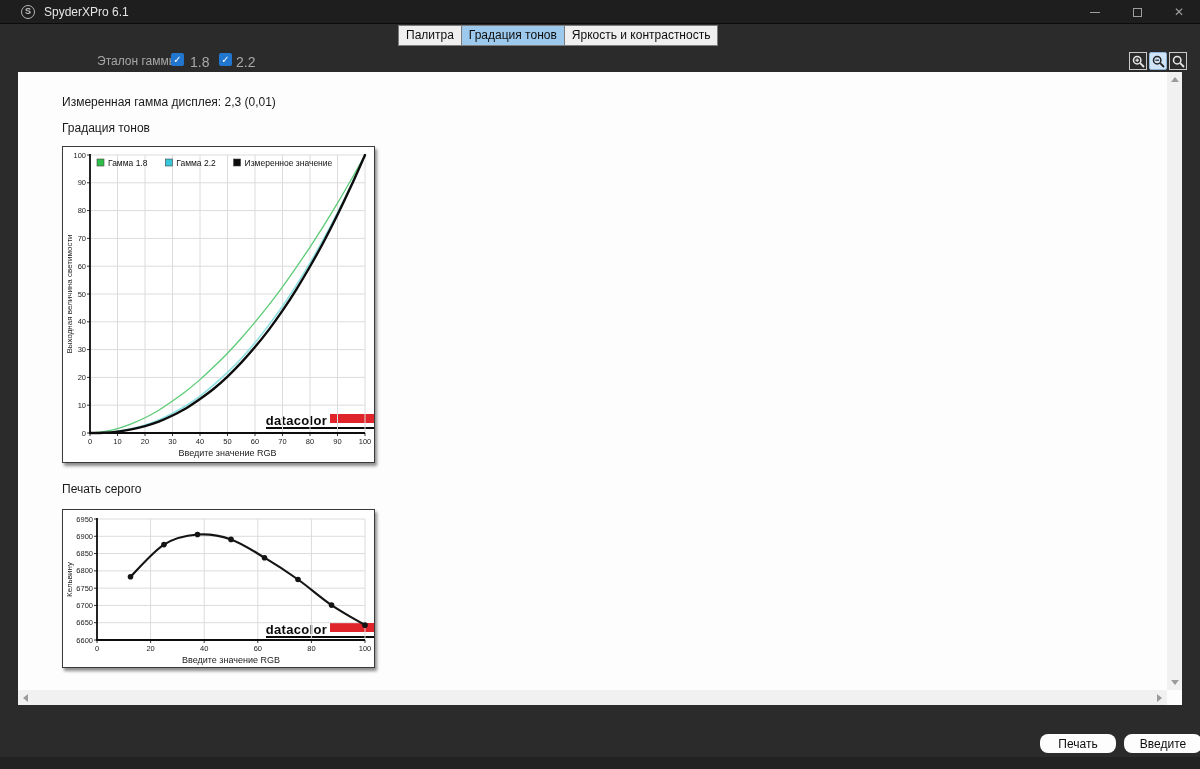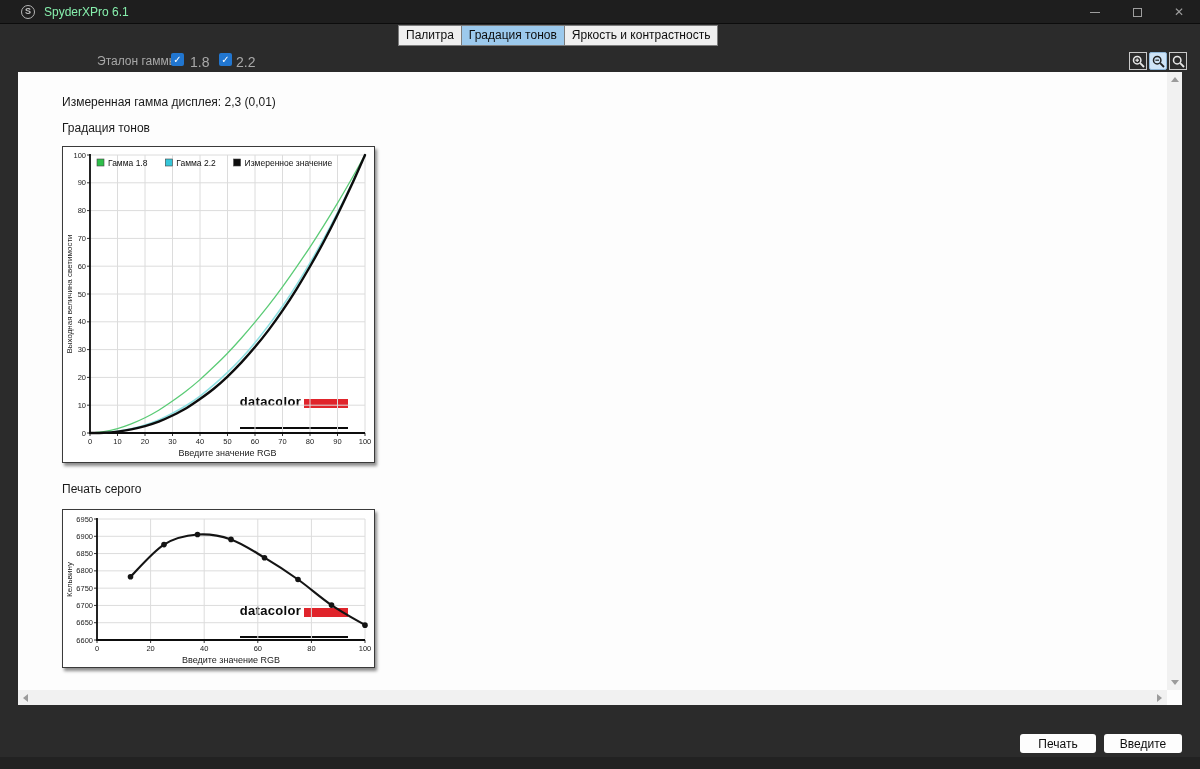--- a/index.html
+++ b/index.html
@@ -15,21 +15,21 @@
   .titlebar{
     position:absolute; left:0; top:0; width:1200px; height:24px;
     background:#1e1e1e; border-bottom:1px solid #0c0c0c;
     display:flex; align-items:center;
   }
   .app-icon{
     width:14px;height:14px;border:1.4px solid #b5b5b5;border-radius:50%;
     margin-left:21px; display:flex;align-items:center;justify-content:center;
     color:#c5c5c5;font-size:9px;font-weight:bold;line-height:1;
   }
-  .win-title{ color:#86efac; font-size:12px; margin-left:9px; }
+  .win-title{ color:#e5e5e5; font-size:12px; margin-left:9px; }
   .win-controls{ position:absolute; right:0; top:0; height:24px; display:flex; }
   .win-btn{ width:42px;height:24px; display:flex;align-items:center;justify-content:center; color:#9e9e9e; font-size:12px; cursor:default;}
   .glyph-min{ width:10px;height:1px;background:#9e9e9e; }
   .glyph-max{ width:9px;height:9px;border:1px solid #9e9e9e; }
   
   .tabrow{ position:absolute; left:399px; top:25px; display:flex; }
   .tab{
     background:#efefef; border:1px solid #7c7c7c; margin-left:-1px;
     font-size:12px; padding:2px 7px 3px 7px; color:#0d0d0d; white-space:nowrap;
     cursor:default;
@@ -56,41 +56,42 @@
   .sec-title{ position:absolute; left:44px; font-size:12px; color:#1a1a1a; }
   .sec1{ top:49px; } .sec2{ top:410px; }
   .chart-box{
     position:absolute; left:44px; background:#fff;
     border:1px solid #3a3a3a; box-shadow:2px 3px 3px rgba(0,0,0,0.45);
   }
   .chart1{ top:74px; width:313px; height:317px; }
   .chart2{ top:437px; width:313px; height:159px; }
   svg text{ font-family:"Liberation Sans",sans-serif; }
   .dc-logo{
-    position:absolute; right:26px; display:flex; align-items:flex-end; gap:3px;
-    border-bottom:2px solid #0a0a0a; padding-bottom:19px;
+    position:absolute; right:0; display:flex; align-items:flex-start; gap:3px;
+    border-bottom:2px solid #0a0a0a; padding-bottom:0;
   }
   .chart1 .dc-logo{ bottom:33px; }
   .chart2 .dc-logo{ bottom:29px; }
   .dc-text{ font-weight:bold; font-size:13px; letter-spacing:0.3px; line-height:1; color:#0a0a0a; }
   .dc-bar{ width:44px; height:9px; background:#e0242b; }
   
   .vscroll{ position:absolute; top:0; right:0; width:15px; bottom:15px; background:#f1f1f1; }
   .hscroll{ position:absolute; left:0; bottom:0; height:15px; right:15px; background:#f1f1f1; }
   .sb-corner{ position:absolute; right:0; bottom:0; width:15px; height:15px; background:#fdfdfd; }
   .arr{ position:absolute; width:0; height:0; }
   .arr-up{ top:5px; left:4px; border-left:4px solid transparent; border-right:4px solid transparent; border-bottom:5px solid #9b9b9b; }
   .arr-down{ bottom:5px; left:4px; border-left:4px solid transparent; border-right:4px solid transparent; border-top:5px solid #9b9b9b; }
   .arr-left{ left:5px; top:4px; border-top:4px solid transparent; border-bottom:4px solid transparent; border-right:5px solid #9b9b9b; }
   .arr-right{ right:5px; top:4px; border-top:4px solid transparent; border-bottom:4px solid transparent; border-left:5px solid #9b9b9b; }
   
   .footer-btn{
     position:absolute; height:19px; background:#fdfdfd; color:#0d0d0d;
-    border:none; border-radius:3px; font-size:12px; font-family:"Liberation Sans",sans-serif;
+    border:none; border-radius:8px; font-size:12px; font-family:"Liberation Sans",sans-serif;
     cursor:default;
+    margin-left:20px;
   }
   .btn-print{ left:1020px; top:734px; width:76px; }
   .btn-close{ left:1104px; top:734px; width:78px; }
   .bottom-strip{ position:absolute; left:0; top:757px; width:1200px; height:12px; background:#222222; }
 </style>
 </head>
 <body>
 
 <div class="titlebar">
   <div class="app-icon">S</div>

